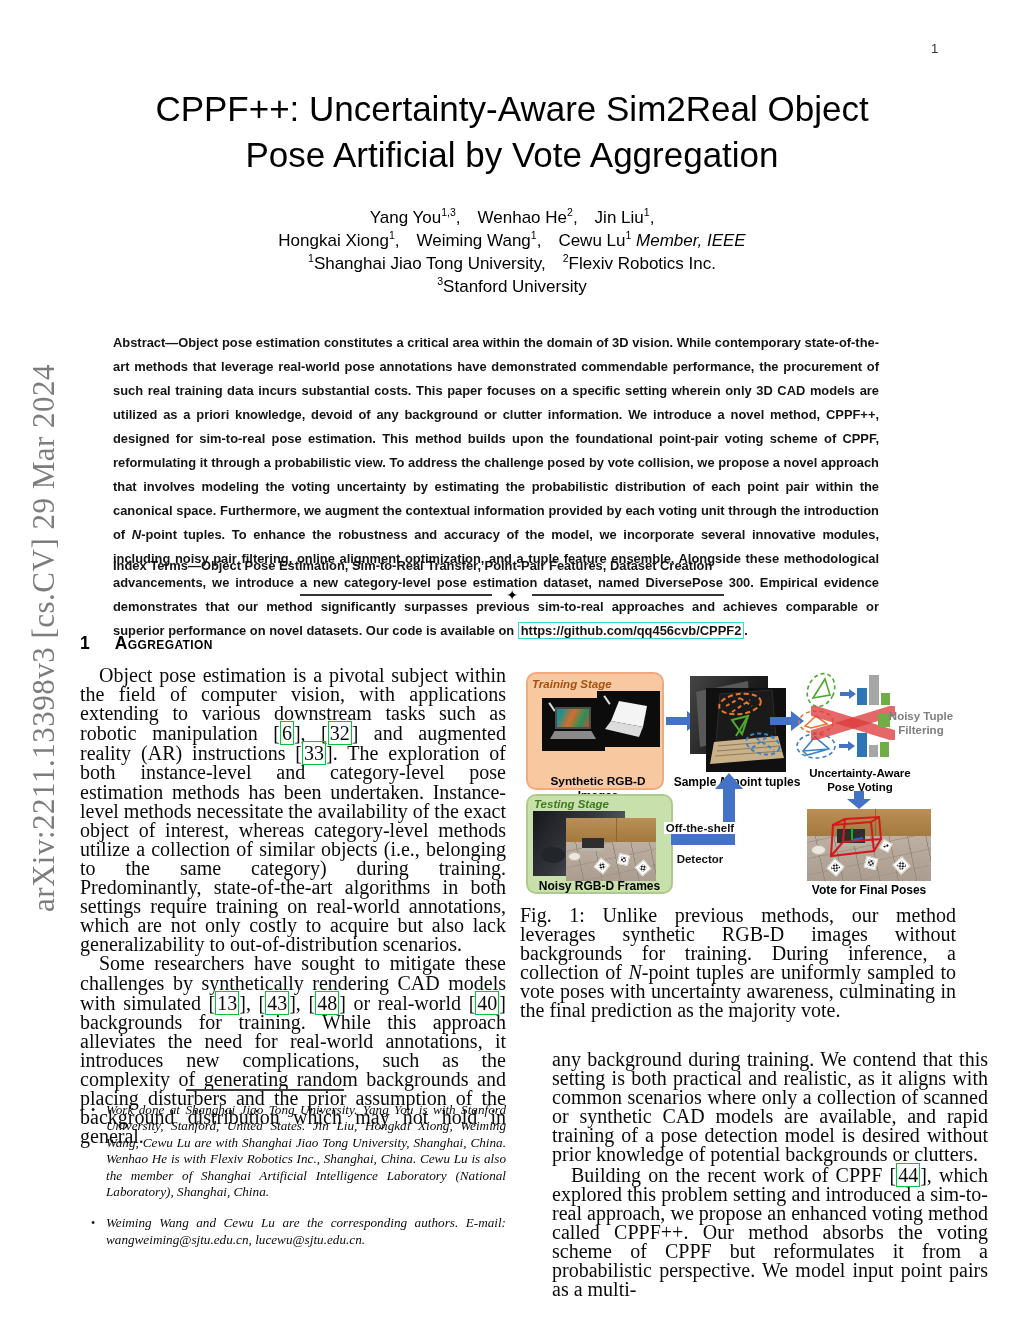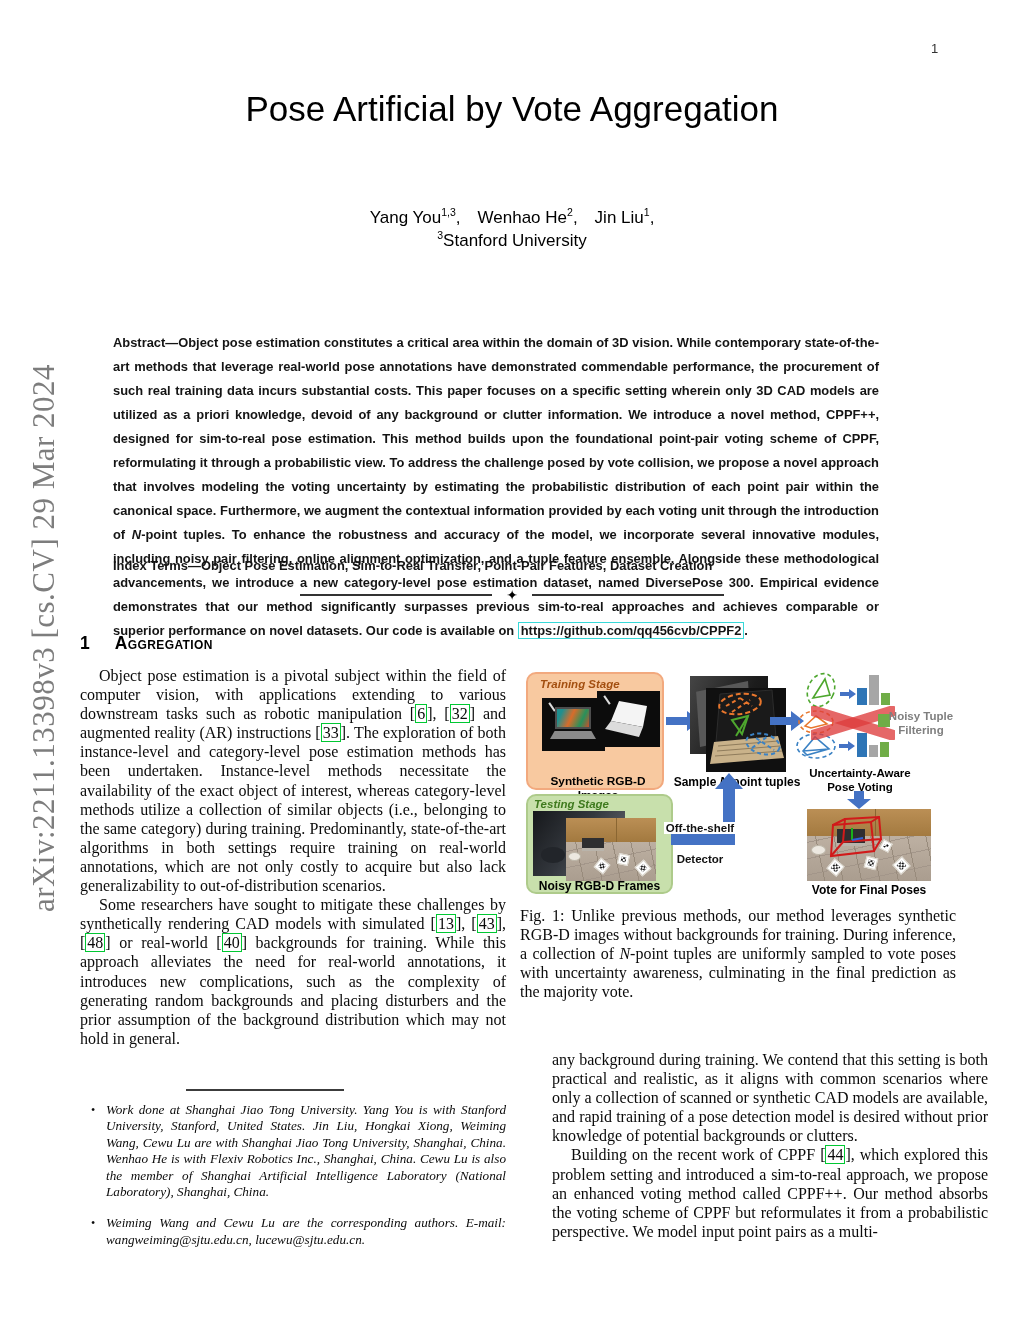--- a/index.html
+++ b/index.html
@@ -28,21 +28,21 @@
   
   #abstract{position:absolute;left:113px;top:331px;width:766px;
     font-size:12.9px;font-weight:bold;line-height:24px;text-align:justify;color:#141414;}
   #index-terms{position:absolute;left:113px;top:557px;width:766px;
     font-size:12.9px;font-weight:bold;line-height:17.3px;color:#141414;}
   #separator{position:absolute;left:0;top:588px;width:100%;display:flex;justify-content:center;align-items:center;gap:14px;}
   .sep-line{width:192px;height:1.5px;background:#333;}
   .sep-star{font-size:14px;color:#000;line-height:1;}
 
   
-  .colbody{font-family:"Liberation Serif",serif;font-size:16px;line-height:19.1px;text-align:justify;color:#0a0a0a;}
+  .colbody{font-family:"Liberation Serif",serif;font-size:20px;line-height:19.1px;text-align:justify;color:#0a0a0a;}
   .colbody p{margin:0;text-indent:19px;}
   .colbody p.noindent{text-indent:0;}
 
   #section-1{position:absolute;left:80px;top:633px;display:flex;gap:25px;
     font-weight:bold;font-size:17.5px;color:#000;}
   #section-1 .sec-title{font-variant:small-caps;letter-spacing:0.4px;}
   #left-col{position:absolute;left:80px;top:666px;width:426px;}
   #footnote-rule{position:absolute;left:186px;top:1089px;width:158px;height:2px;background:#3c3c3c;}
   #footnotes{position:absolute;left:80px;top:1102px;width:426px;
     font-family:"Liberation Serif",serif;font-style:italic;font-size:13.2px;line-height:16.4px;text-align:justify;color:#0a0a0a;}
@@ -128,25 +128,28 @@
   #result-caption{left:277px;top:213px;width:144px;font-size:12px;}
 </style>
 </head>
 <body>
 
 <div id="page-number">1</div>
 
 <div id="sidebar-text">arXiv:2211.13398v3  [cs.CV]  29 Mar 2024</div>
 
 <div id="paper-title">
+  <div>CPPF++: Uncertainty-Aware Sim2Real Object</div>
   <div>Pose Artificial by Vote Aggregation</div>
 </div>
 
 <div id="authors">
   <div><span>Yang You</span><span class="seg-sup">1,3</span><span>,  Wenhao He</span><span class="seg-sup">2</span><span>,  Jin Liu</span><span class="seg-sup">1</span><span>,</span></div>
+  <div><span>Hongkai Xiong</span><span class="seg-sup">1</span><span>,  Weiming Wang</span><span class="seg-sup">1</span><span>,  Cewu Lu</span><span class="seg-sup">1</span><span> </span><span class="seg-i">Member, IEEE</span></div>
+  <div><span class="seg-sup">1</span><span>Shanghai Jiao Tong University,  </span><span class="seg-sup">2</span><span>Flexiv Robotics Inc.</span></div>
   <div><span class="seg-sup">3</span><span>Stanford University</span></div>
 </div>
 
 <div id="abstract"><span class="seg-b">Abstract</span><span>—Object pose estimation constitutes a critical area within the domain of 3D vision. While contemporary state-of-the-art methods that leverage real-world pose annotations have demonstrated commendable performance, the procurement of such real training data incurs substantial costs. This paper focuses on a specific setting wherein only 3D CAD models are utilized as a priori knowledge, devoid of any background or clutter information. We introduce a novel method, CPPF++, designed for sim-to-real pose estimation. This method builds upon the foundational point-pair voting scheme of CPPF, reformulating it through a probabilistic view. To address the challenge posed by vote collision, we propose a novel approach that involves modeling the voting uncertainty by estimating the probabilistic distribution of each point pair within the canonical space. Furthermore, we augment the contextual information provided by each voting unit through the introduction of </span><span class="seg-i">N</span><span>-point tuples. To enhance the robustness and accuracy of the model, we incorporate several innovative modules, including noisy pair filtering, online alignment optimization, and a tuple feature ensemble. Alongside these methodological advancements, we introduce a new category-level pose estimation dataset, named DiversePose 300. Empirical evidence demonstrates that our method significantly surpasses previous sim-to-real approaches and achieves comparable or superior performance on novel datasets. Our code is available on </span><span class="seg-link">https://github.com/qq456cvb/CPPF2</span><span>.</span></div>
 
 <div id="index-terms"><span class="seg-b">Index Terms</span><span>—Object Pose Estimation, Sim-to-Real Transfer, Point-Pair Features, Dataset Creation</span></div>
 
 <div id="separator">
   <div class="sep-line"></div>
   <div class="sep-star">✦</div>
@@ -172,21 +175,21 @@
   </div>
   <div class="footnote-item">
     <span class="fn-bullet">•</span>
     <div class="fn-text">Weiming Wang and Cewu Lu are the corresponding authors. E-mail: wangweiming@sjtu.edu.cn, lucewu@sjtu.edu.cn.</div>
   </div>
 </div>
 
 <div id="figure1">
 
   <div id="training-box" class="abs">
-    <div id="training-label" class="abs stage-label" style="left:12px;top:4px;">Training Stage</div>
+    <div id="training-label" class="abs stage-label" style="left:4px;top:4px;">Training Stage</div>
     <div id="train-thumb1" class="abs thumb">
       <div class="abs slash"></div>
       <div class="abs lap-screen"></div>
       <div class="abs lap-base"></div>
     </div>
     <div id="train-thumb2" class="abs thumb">
       <div class="abs slash"></div>
       <svg class="abs" style="left:6px;top:6px;" width="52" height="46">
         <polygon points="16,4 44,9 40,30 8,24" fill="#f4f4f4"></polygon>
         <polygon points="8,24 40,30 36,40 2,32" fill="#dcdcdc"></polygon>

